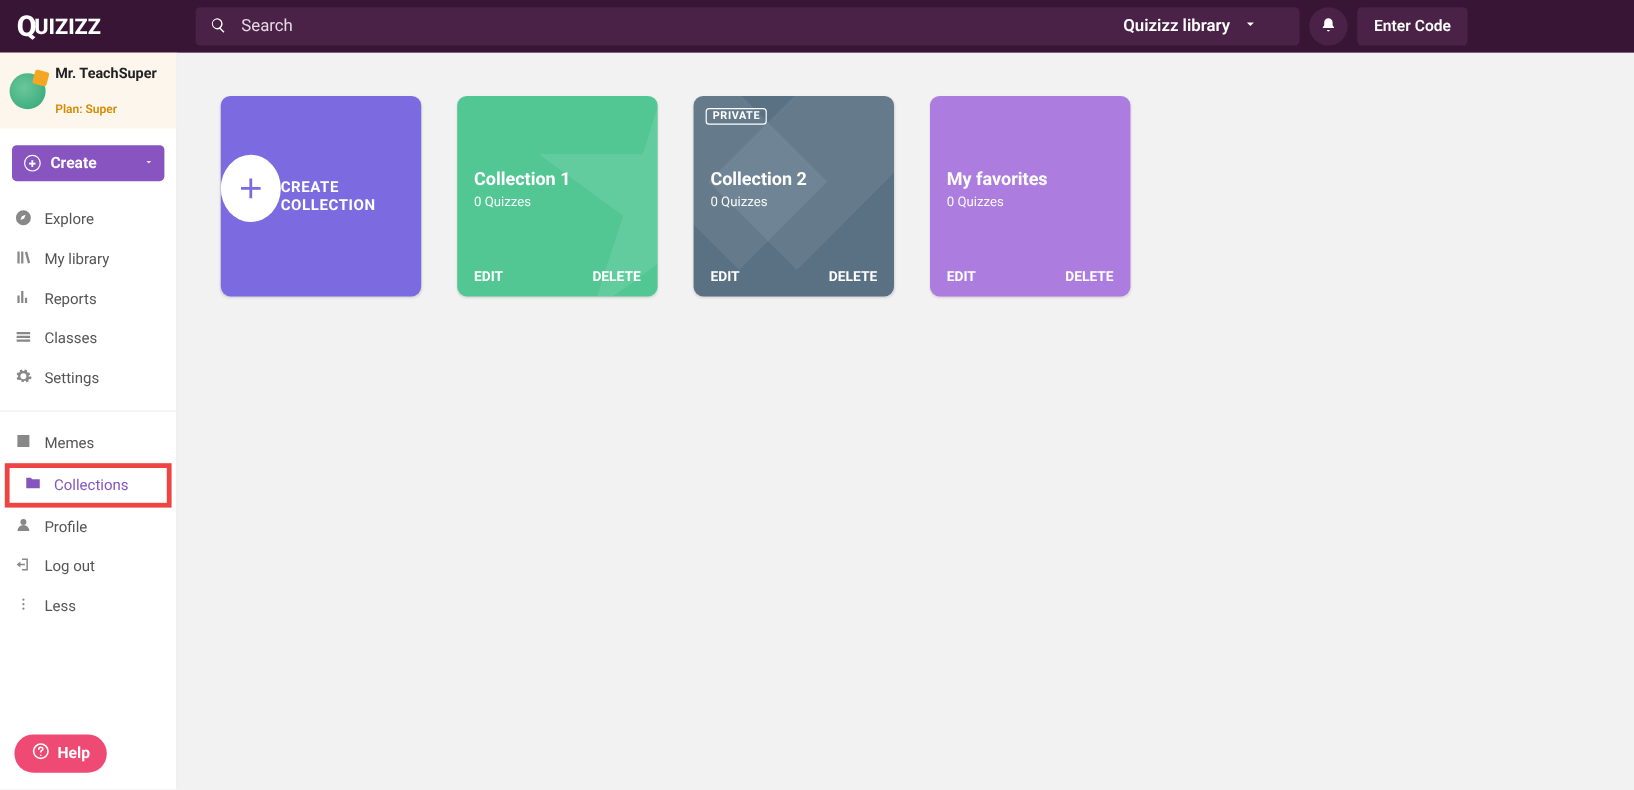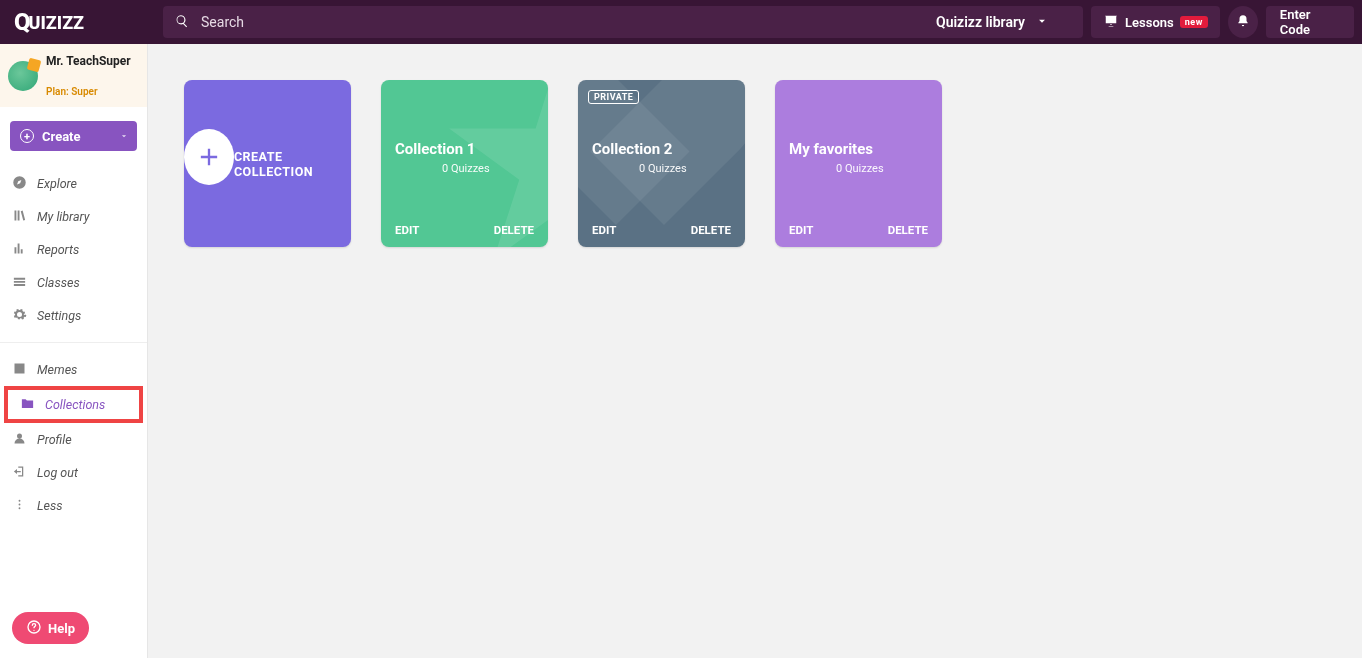--- a/index.html
+++ b/index.html
@@ -25,21 +25,21 @@
   .userblock { background:#fdf6ec; padding:10px 10px 10px 8px; display:flex; align-items:center; }
   .avatar { width:30px; height:30px; border-radius:50%; background: radial-gradient(circle at 40% 40%, #6bc79a, #2fa676); margin-right:8px; position:relative; flex-shrink:0;}
   .avatar::after{ content:""; position:absolute; top:-2px; right:-2px; width:12px; height:12px; background:#f5a623; border-radius:2px; transform:rotate(15deg);}
   .username { font-size:12px; font-weight:700; color:#222; }
   .plan { font-size:10px; color:#d88a00; font-weight:600; margin-top:18px;}
   .createbtn { margin:14px 10px 10px 10px; height:30px; background:#8854c0; border-radius:4px; color:#fff; display:flex; align-items:center; font-size:13px; font-weight:700; cursor:pointer; position:relative;}
   .createbtn .plusc { width:14px; height:14px; border:1.5px solid #fff; border-radius:50%; margin:0 8px 0 10px; display:flex; align-items:center; justify-content:center; font-size:11px; line-height:1;}
   .createbtn .caret { position:absolute; right:8px; opacity:0.8;}
   .createbtn .caret svg{ width:10px; height:10px; fill:#fff;}
 
-  .navlist { padding: 6px 0; font-style: italic; }
+  .navlist { padding: 6px 0; }
   .navitem { display:flex; align-items:center; height:33px; padding:0 12px; font-size:12.5px; color:#555; cursor:pointer; }
   .navitem svg, .navitem .ic { width:15px; height:15px; fill:#888; margin-right:10px; flex-shrink:0;}
   .navitem.active { color:#8854c0; }
   .navitem.active svg { fill:#8854c0; }
   .divider { height:1px; background:#eee; margin:4px 0; }
   .highlightbox { border:4px solid #ef4444; margin:0 4px 0 4px; }
   .highlightbox .navitem { height:29px; }
 
   .helpbtn { position:absolute; bottom:14px; left:12px; background:#ef4a73; color:#fff; height:32px; border-radius:16px; padding:0 14px; display:flex; align-items:center; font-size:13px; font-weight:700; cursor:pointer;}
   .helpbtn svg{ width:16px; height:16px; fill:none; stroke:#fff; stroke-width:2; margin-right:6px;}
@@ -57,21 +57,21 @@
   .card .bgshape1{ position:absolute; inset:0; }
   .card.c1 .bgshape1::before{ content:""; position:absolute; left:38%; top:-20%; width:140%; height:140%; background: rgba(255,255,255,0.1); clip-path: polygon(50% 0, 61% 35%, 98% 35%, 68% 57%, 79% 91%, 50% 70%, 21% 91%, 32% 57%, 2% 35%, 39% 35%);}
   .card.c2 .heart{ position:absolute; left:50%; top:50%; width:200px; height:180px; transform:translate(-48%,-55%); }
   .card.c2 .heart::before, .card.c2 .heart::after{ content:""; position:absolute; width:104px; height:160px; background:rgba(255,255,255,0.07); border-radius:52px 52px 0 0;}
   .card.c2 .heart::before{ left:50px; transform:rotate(-45deg); transform-origin:0 100%;}
   .card.c2 .heart::after{ left:-6px; transform:rotate(45deg); transform-origin:100% 100%;}
   .card.c3 .bgshape1::before{ content:""; position:absolute; right:-50%; top:-30%; width:170%; height:170%; background:rgba(255,255,255,0.1); border-radius:50%;}
 
   .card .content{ position:absolute; top:60px; left:14px; right:14px;}
   .card .title{ font-size:15px; font-weight:700;}
-  .card .sub{ font-size:11px; opacity:0.95; margin-top:4px;margin-left:47px;}
+  .card .sub{ font-size:11px; opacity:0.95; margin-top:4px;}
   .card .actions{ position:absolute; bottom:10px; left:14px; right:14px; display:flex; justify-content:space-between; font-size:11.5px; font-weight:700;}
   .card .actions span{ cursor:pointer; }
   .badge-private{ position:absolute; top:10px; left:10px; border:1px solid #fff; color:#fff; font-size:9px; font-weight:700; padding:1px 5px; border-radius:3px; letter-spacing:0.5px;}
 </style>
 </head>
 <body>
 
 <div class="topbar">
   <div class="logo">
       <span class="q">Q</span>
@@ -82,27 +82,20 @@
           <path d="M10 2a8 8 0 015.3 13.9l5.4 5.4-1.4 1.4-5.4-5.4A8 8 0 1110 2zm0 2a6 6 0 100 12 6 6 0 000-12z"></path>
         </svg></span>
     <input type="text" placeholder="Search" style="">
     <div class="libdrop">
       <span>Quizizz library</span>
       <span><svg viewBox="0 0 24 24">
             <path d="M7 10l5 5 5-5z"></path>
           </svg></span>
     </div>
   </div>
-  <div class="tbtn lessons">
-    <span><svg viewBox="0 0 24 24">
-          <path d="M3 4h18v12H3zM2 3h20v1H2zM11 17h2v2h-2zM8 21h8v1H8z"></path>
-        </svg></span>
-    <span>Lessons</span>
-    <span class="newbadge">new</span>
-  </div>
   <div class="bellbtn">
     <span><svg viewBox="0 0 24 24">
           <path d="M12 2a6 6 0 016 6v4l2 3v1H4v-1l2-3V8a6 6 0 016-6zm-2 17h4a2 2 0 01-4 0z"></path>
         </svg></span>
   </div>
   <div class="enterbtn">
     <span>Enter Code</span>
   </div>
 </div>
 

